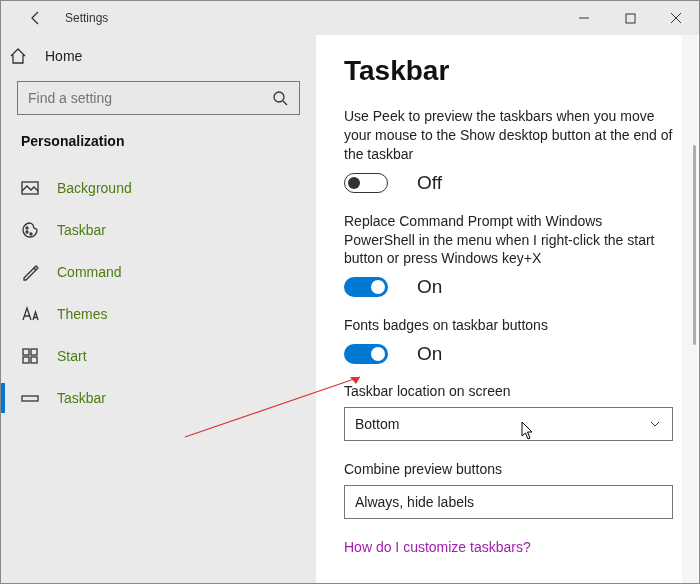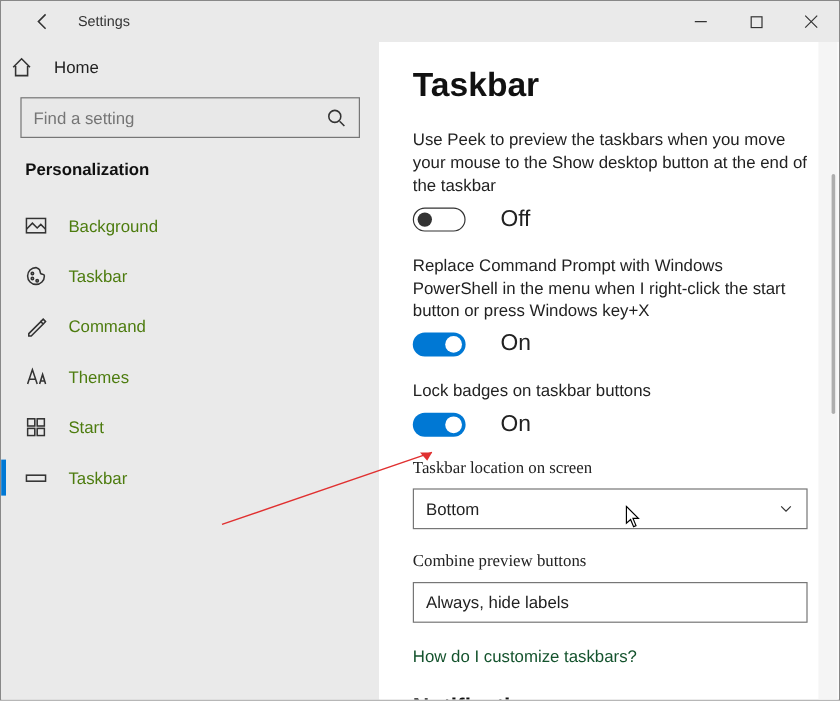--- a/index.html
+++ b/index.html
@@ -27,25 +27,25 @@
   .content-inner { padding: 20px 26px 0 28px; }
   h1 { font-weight: 600; font-size: 28px; color: #111; margin-bottom: 20px; }
   .setting-text { font-size: 14px; color: #222; line-height: 1.35; margin-bottom: 8px; max-width: 330px; }
   .toggle-row { display: flex; align-items: center; gap: 12px; margin-bottom: 18px; }
   .toggle { width: 44px; height: 20px; border-radius: 10px; position: relative; }
   .toggle.off { background: #fff; border: 1px solid #333; }
   .toggle.off::after { content:""; position:absolute; left:3px; top:3px; width:12px; height:12px; border-radius:50%; background:#333; }
   .toggle.on { background: #0078d4; }
   .toggle.on::after { content:""; position:absolute; right:3px; top:3px; width:14px; height:14px; border-radius:50%; background:#fff; }
   .toggle-label { font-size: 19px; color: #222; margin-left: 17px; }
-  .field-label { font-size: 14px; color: #222; margin-bottom: 8px; font-family: Liberation Serif, serif; }
+  .field-label { font-size: 14px; color: #222; margin-bottom: 8px; }
   .dropdown { border: 1px solid #767676; height: 34px; display: flex; align-items: center; justify-content: space-between; padding: 0 10px; font-size: 14px; color: #222; margin-bottom: 20px; width: 368px; max-width: 100%; }
   .dropdown.wide { width: 340px; }
   .dropdown svg { stroke:#333; fill:none; stroke-width:1; }
-  .link { color: #14532d; font-size: 14px; margin: 6px 0 24px 0; display: block; }
+  .link { color: #a21caf; font-size: 14px; margin: 6px 0 24px 0; display: block; }
   h2 { font-weight: 600; font-size: 19px; color: #111; }
   .scrollbar { position: absolute; right: 1px; top: 0; bottom: 0; width: 16px; background: #f5f5f5; }
   .scroll-thumb { position: absolute; right: 2px; top: 110px; width: 3px; height: 200px; background: #aeaeae; border-radius: 2px; }
   .red-arrow { position: absolute; pointer-events: none; }
   .cursor { position:absolute; left: 521px; top: 421px; width: 14px; height: 20px; }
 </style>
 </head>
 <body>
 
 <div class="window">
@@ -170,21 +170,21 @@
           <div class="toggle off"></div>
           <span class="toggle-label">Off</span>
         </div>
 
         <div class="setting-text">Replace Command Prompt with Windows PowerShell in the menu when I right-click the start button or press Windows key+X</div>
         <div class="toggle-row">
           <div class="toggle on"></div>
           <span class="toggle-label">On</span>
         </div>
 
-        <div class="setting-text">Lock badges on taskbar buttons</div>
+        <div class="setting-text">Fonts badges on taskbar buttons</div>
         <div class="toggle-row">
           <div class="toggle on"></div>
           <span class="toggle-label">On</span>
         </div>
 
         <div class="field-label">Taskbar location on screen</div>
         <div class="dropdown">
           <span>Bottom</span>
           <svg width="14" height="14" viewBox="0 0 14 14">
               <path d="M3 5 L7 9 L11 5"></path>

